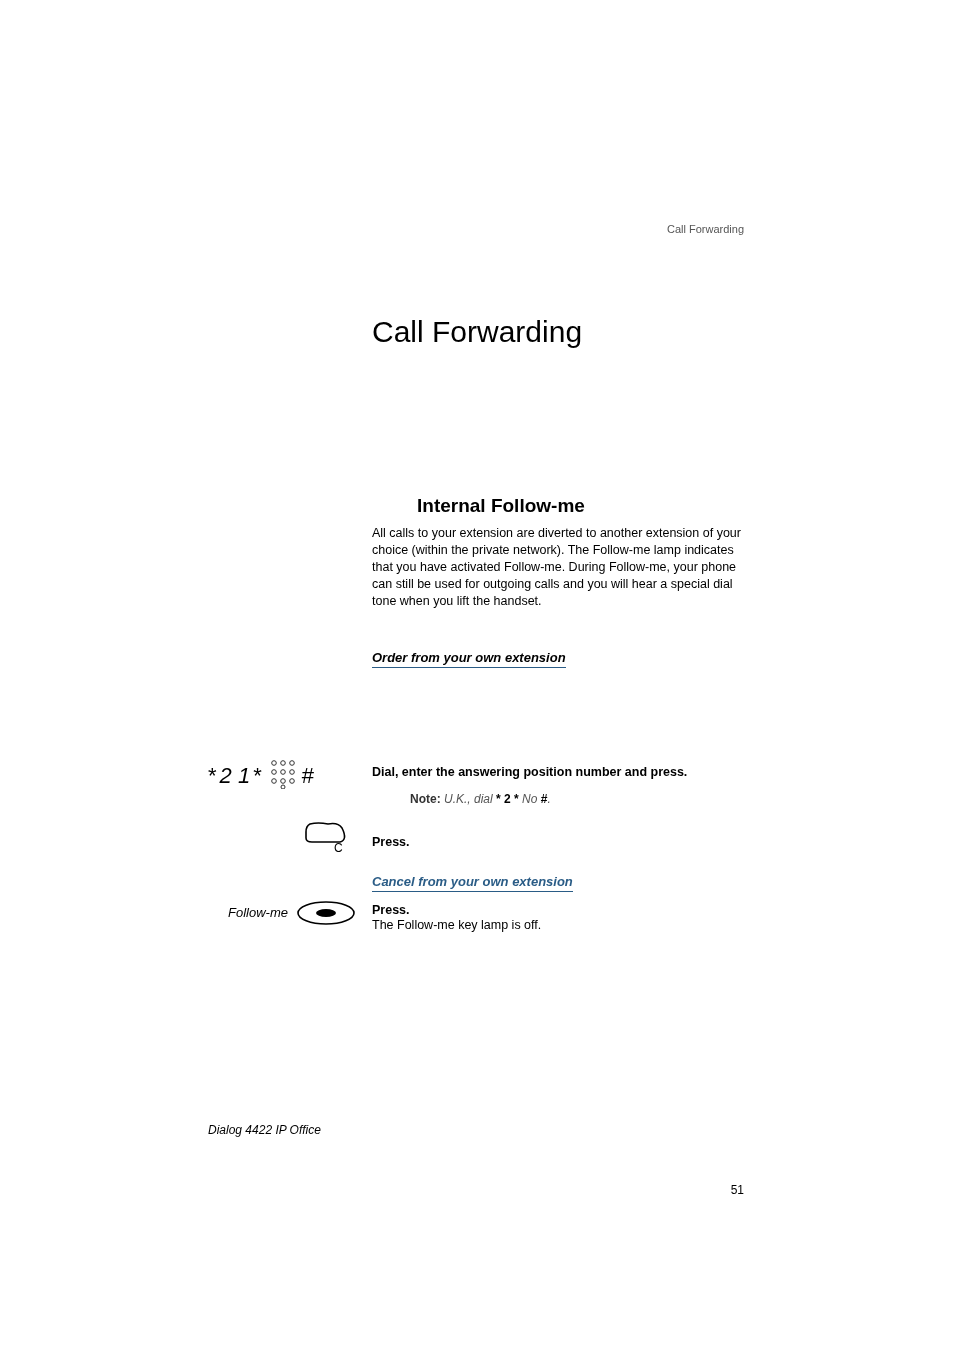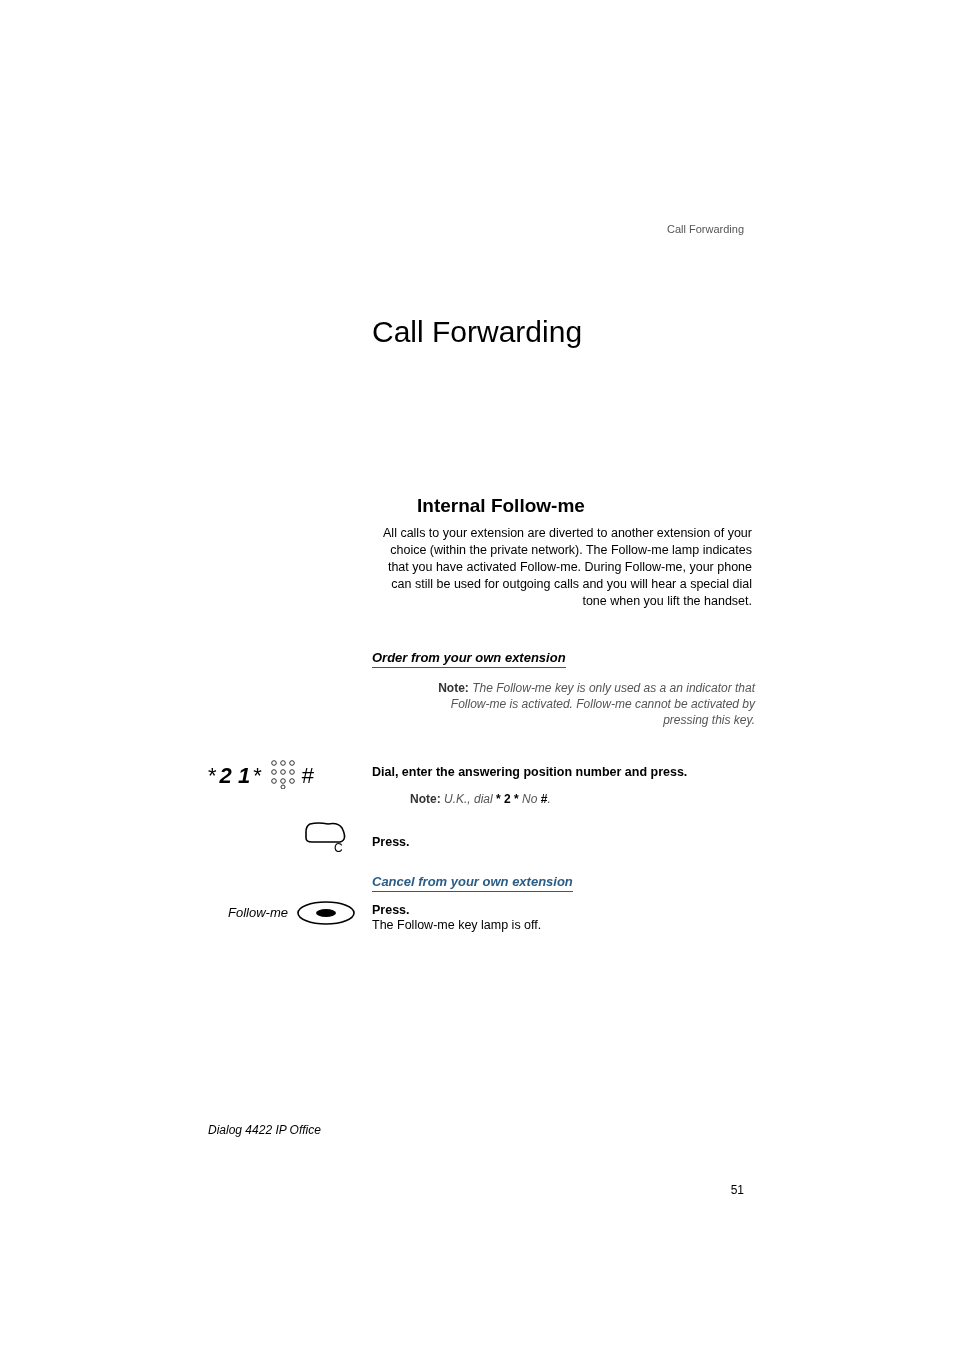--- a/index.html
+++ b/index.html
@@ -1,27 +1,27 @@
 <!DOCTYPE html>
 <html><head>
 <meta charset="utf-8">
 <style>
   * { box-sizing: border-box; margin: 0; padding: 0; }
   html, body { width: 954px; height: 1351px; background: #fff; font-family: Arial, Helvetica, sans-serif; color: #000; }
-  .page { position: relative; width: 954px; height: 1186px; padding: 0; text-align: right; }
+  .page { position: relative; width: 954px; height: 1186px; padding: 0; }
   .running-header { position: absolute; top: 223px; right: 210px; font-size: 11px; color: #555; }
   .h1 { position: absolute; top: 315px; left: 372px; font-size: 30px; font-weight: 400; color: #000; }
   .h2 { position: absolute; top: 495px; left: 372px; font-size: 19px; font-weight: 600; color: #000; margin-left: 45px; }
   .intro { position: absolute; top: 525px; left: 372px; width: 380px; font-size: 12.5px; line-height: 1.35; }
   .order-heading { position: absolute; top: 650px; left: 372px; font-size: 13px; font-style: italic; font-weight: 700; color: #000000; border-bottom: 1px solid #2a5c86; padding-bottom: 2px; }
   .note1 { position: absolute; top: 680px; left: 410px; width: 345px; font-size: 12px; font-style: italic; color: #555; line-height: 1.35; }
   .note1 b { color: #333; font-style: normal; font-weight: 700; }
   .dial-block { position: absolute; top: 755px; left: 208px; display: flex; align-items: center; }
   .dial-star, .dial-hash { font-size: 22px; font-weight: 400; }
-  .dial-num { font-size: 22px; font-weight: 700; font-style: italic; margin: 8px 3px; }
+  .dial-num { font-size: 22px; font-weight: 400; font-style: italic; margin: 8px 3px; }
   .keypad-icon { margin: 0 6px 0 8px; }
   .dial-instruction { position: absolute; top: 765px; left: 372px; font-size: 12.5px; font-weight: 700; }
   .note2 { position: absolute; top: 792px; left: 410px; font-size: 12px; font-style: italic; color: #555; }
   .note2 b { color: #333; font-style: normal; font-weight: 700; }
   .note2 .cb { font-style: normal; font-weight: 700; color: #000; }
   .clear-icon { position: absolute; top: 820px; left: 304px; }
   .press1 { position: absolute; top: 835px; left: 372px; font-size: 12.5px; font-weight: 700; }
   .cancel-heading { position: absolute; top: 874px; left: 372px; font-size: 13px; font-style: italic; font-weight: 700; color: #2a5c86; border-bottom: 1px solid #2a5c86; padding-bottom: 2px; }
   .followme-label { position: absolute; top: 905px; left: 228px; font-size: 13px; font-weight: 400; font-style: italic; }
   .followme-key { position: absolute; top: 900px; left: 296px; }
@@ -41,24 +41,20 @@
   <div class="running-header">Call Forwarding</div>
 
   <div class="h1">Call Forwarding</div>
 
   <div class="h2">Internal Follow-me</div>
 
   <div class="intro">All calls to your extension are diverted to another extension of your choice (within the private network). The Follow-me lamp indicates that you have activated Follow-me. During Follow-me, your phone can still be used for outgoing calls and you will hear a special dial tone when you lift the handset.</div>
 
   <div class="order-heading">Order from your own extension</div>
 
-  <div class="note1">
-    <b>Note:</b>
-    <span>The Follow-me key is only used as a an indicator that Follow-me is activated. Follow-me cannot be activated by pressing this key.</span>
-  </div>
 
   <div class="dial-block">
     <span class="dial-star">*</span>
     <span class="dial-num">2 1</span>
     <span class="dial-star">*</span>
     <span class="keypad-icon">
       <svg width="26" height="30" viewBox="0 0 26 30">
         <circle cx="4" cy="4" r="2.3" fill="none" stroke="#333" stroke-width="1"></circle>
         <circle cx="13" cy="4" r="2.3" fill="none" stroke="#333" stroke-width="1"></circle>
         <circle cx="22" cy="4" r="2.3" fill="none" stroke="#333" stroke-width="1"></circle>

